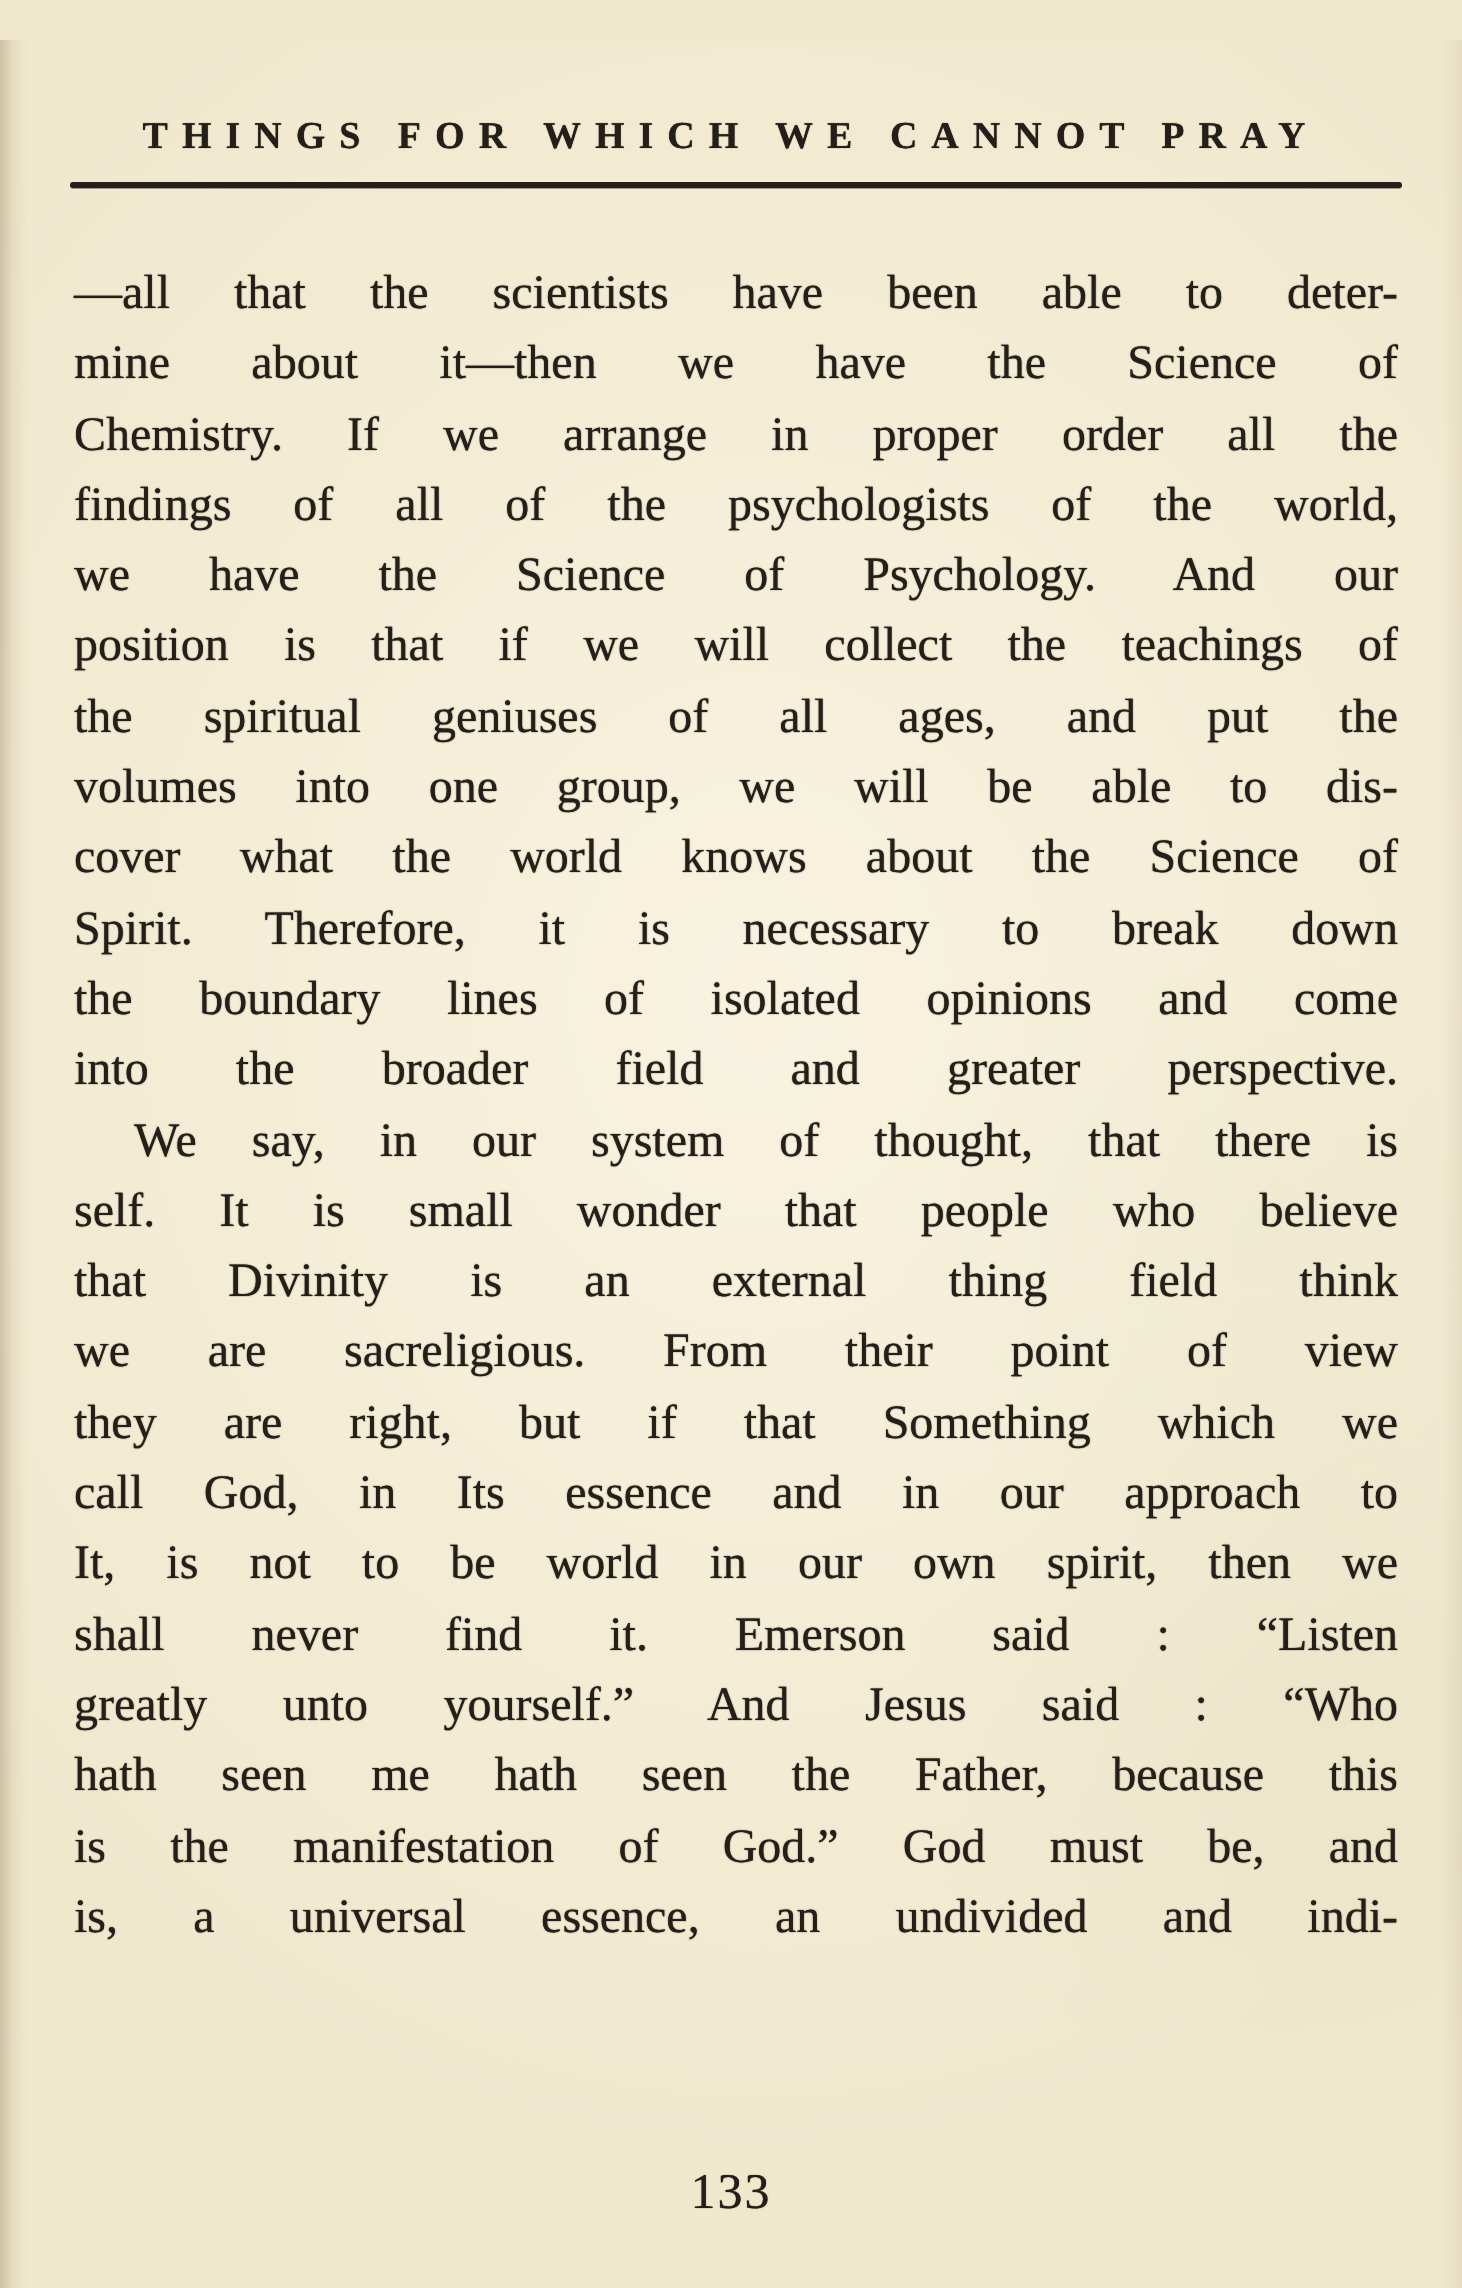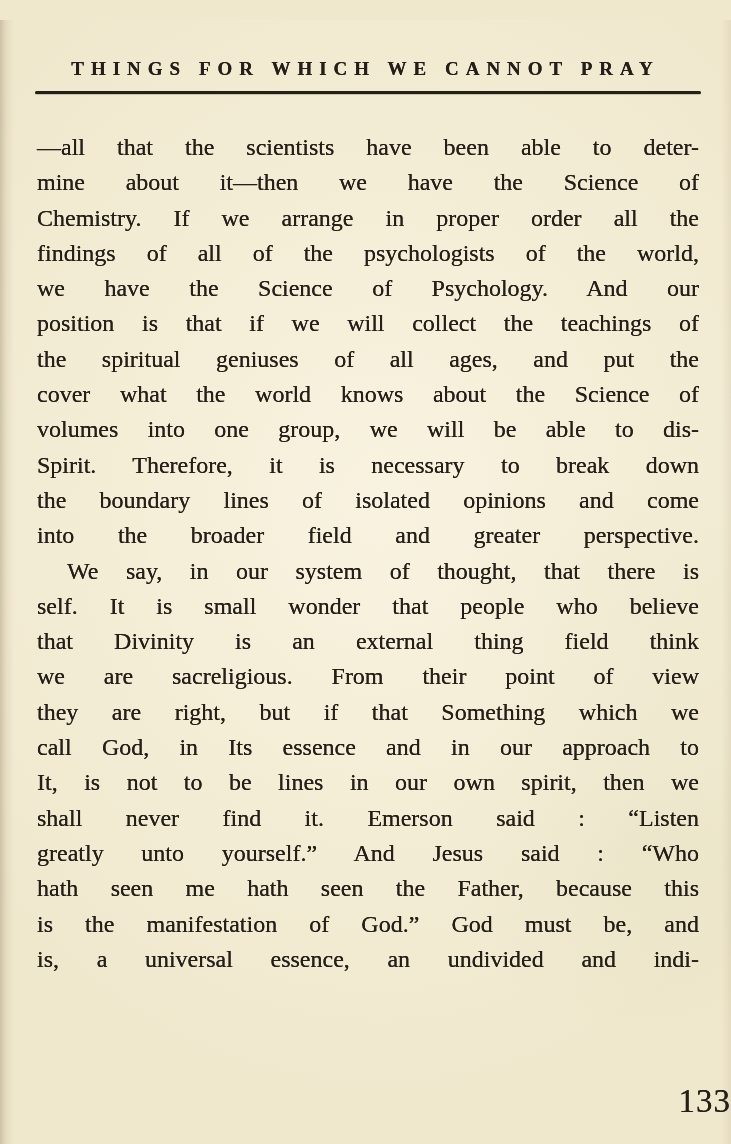--- a/index.html
+++ b/index.html
@@ -66,53 +66,53 @@
     text-align-last: justify;
   }
   .body-text .line.indent {
     text-indent: 30px;
   }
   .folio {
     position: absolute;
     top: 1063px;
     left: 0;
     width: 100%;
-    text-align: right;
-    font-size: 33px;
+    text-align: center;
+    font-size: 25px;
     letter-spacing: 1px;
     color: var(--ink);
     text-shadow: 0 0 0.5px currentColor;
   }
 </style>
 </head>
 <body>
 
 <div class="page">
   <div class="running-head">THINGS FOR WHICH WE CANNOT PRAY</div>
   <div class="head-rule"></div>
   <main class="body-text">
       <div class="line">—all that the scientists have been able to deter-</div>
       <div class="line">mine about it—then we have the Science of</div>
       <div class="line">Chemistry.  If we arrange in proper order all the</div>
       <div class="line">findings of all of the psychologists of the world,</div>
       <div class="line">we have the Science of Psychology.  And our</div>
       <div class="line">position is that if we will collect the teachings of</div>
       <div class="line">the spiritual geniuses of all ages, and put the</div>
+      <div class="line">volumes into one group, we will be able to dis-</div>
       <div class="line">cover what the world knows about the Science of</div>
-      <div class="line">volumes into one group, we will be able to dis-</div>
       <div class="line">Spirit.  Therefore, it is necessary to break down</div>
       <div class="line">the boundary lines of isolated opinions and come</div>
       <div class="line">into the broader field and greater perspective.</div>
       <div class="line indent">We say, in our system of thought, that there is</div>
       <div class="line">self.  It is small wonder that people who believe</div>
       <div class="line">that Divinity is an external thing field think</div>
       <div class="line">we are sacreligious.  From their point of view</div>
       <div class="line">they are right, but if that Something which we</div>
       <div class="line">call God, in Its essence and in our approach to</div>
-      <div class="line">It, is not to be lines in our own spirit, then we</div>
+      <div class="line">It, is not to be world in our own spirit, then we</div>
       <div class="line">shall never find it.  Emerson said : “Listen</div>
       <div class="line">greatly unto yourself.”  And Jesus said : “Who</div>
       <div class="line">hath seen me hath seen the Father, because this</div>
       <div class="line">is the manifestation of God.”  God must be, and</div>
       <div class="line">is, a universal essence, an undivided and indi-</div>
     </main>
   <div class="folio">133</div>
 </div>
 
 </body></html>

